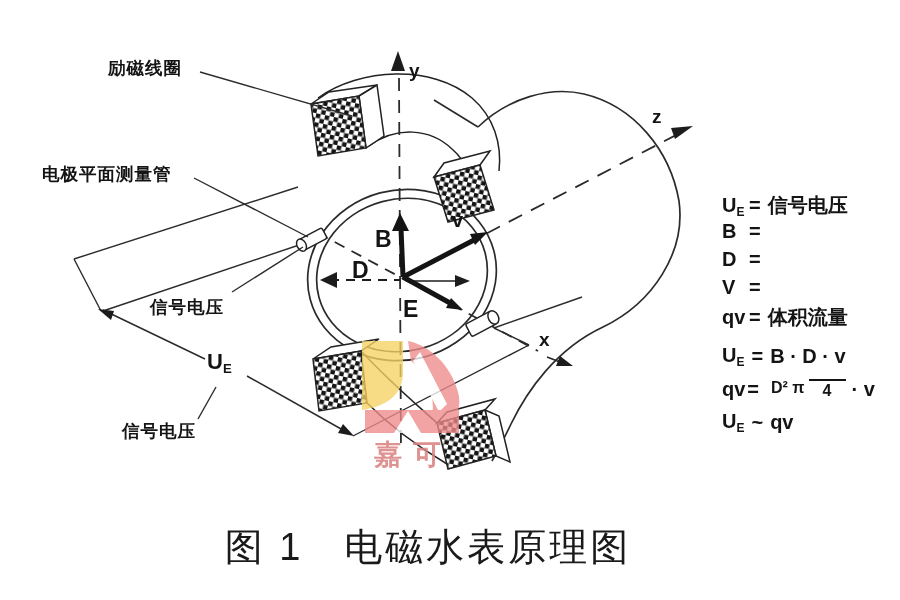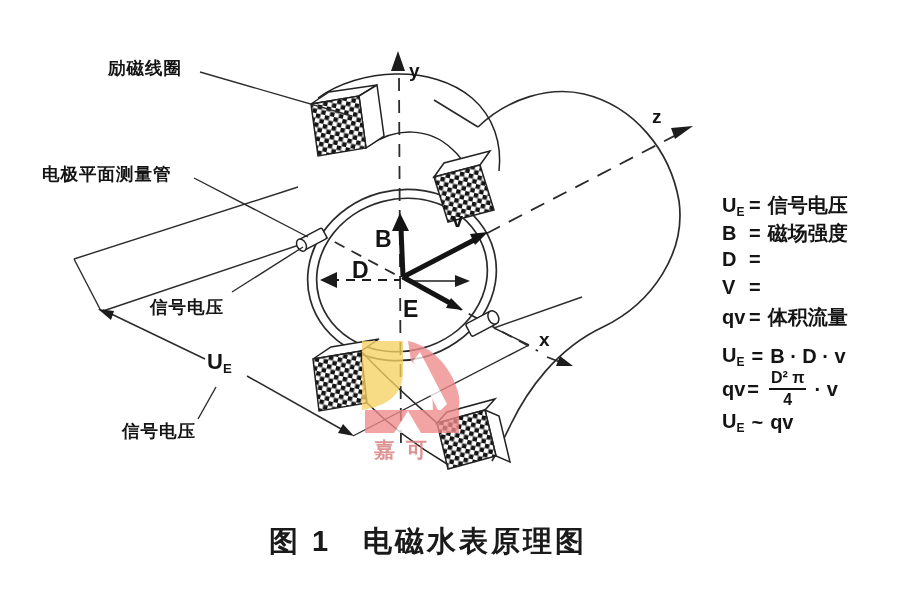--- a/index.html
+++ b/index.html
@@ -19,29 +19,29 @@
   .ue{font-size:22px;}
   
   .legend{position:absolute;left:722px;top:192px;}
   .legend .row{display:flex;align-items:baseline;height:28px;font-size:20px;font-weight:bold;color:#141414;}
   .legend .s{min-width:27px;display:inline-block;}
   .legend .eq{margin-right:7px;}
   
   .formulas{position:absolute;left:722px;top:343px;color:#141414;font-weight:bold;}
   .f{display:flex;align-items:center;font-size:20px;height:26px;}
   .f.frac-row{height:40px;}
-  .frac{display:inline-flex;flex-direction:column;align-items:center;margin:0 6px;line-height:1;}
+  .frac{display:inline-flex;flex-direction:row;align-items:center;margin:0 6px;line-height:1;}
   .frac .num{font-size:16px;padding:0 4px 2px 4px;}
   .frac .den{font-size:16px;border-top:2.5px solid #141414;padding:2px 14px 0 14px;}
   .caption{
     position:absolute;left:0;top:522px;width:856px;text-align:center;
-    font-size:29px;font-weight:bold;letter-spacing:3px;color:#1a1a1a;
+    font-size:38px;font-weight:normal;letter-spacing:3px;color:#1a1a1a;
   }
   .wm-text{
-    position:absolute;left:374px;top:436px;font-size:21px;letter-spacing:11px;
+    position:absolute;left:374px;top:436px;font-size:28px;letter-spacing:11px;
     color:#d98080;font-family:Liberation Sans, sans-serif;font-weight:bold;opacity:.85;
   }
 </style>
 </head>
 <body>
 
 <div class="stage">
 
   <svg class="art" width="900" height="600" viewBox="0 0 900 600">
     <defs>
@@ -174,21 +174,20 @@
 
   <div class="legend">
     <div class="row">
       <span class="s"><span>U</span><span class="sub">E</span></span>
       <span class="eq">=</span>
       <span>信号电压</span>
     </div>
     <div class="row">
       <span class="s"><span>B</span><span class="sub"></span></span>
       <span class="eq">=</span>
-      <span>磁场强度</span>
     </div>
     <div class="row">
       <span class="s"><span>D</span><span class="sub"></span></span>
       <span class="eq">=</span>
     </div>
     <div class="row">
       <span class="s"><span>V</span><span class="sub"></span></span>
       <span class="eq">=</span>
     </div>
     <div class="row">

